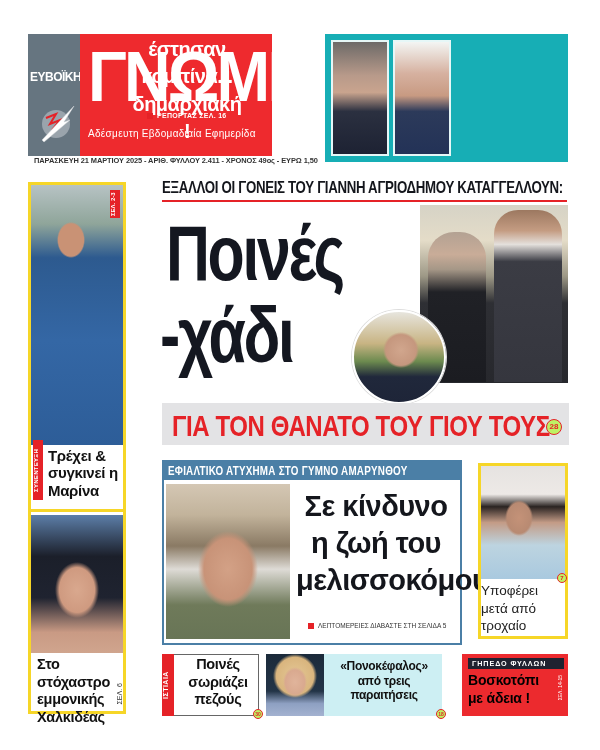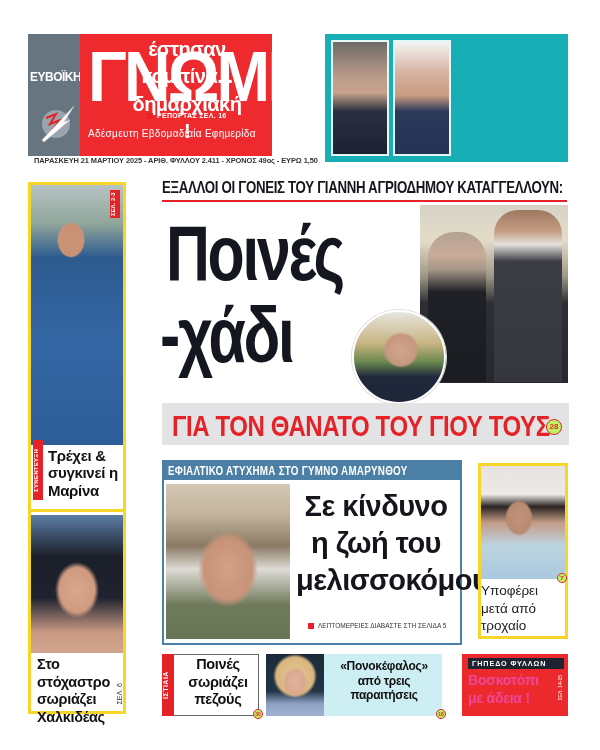--- a/index.html
+++ b/index.html
@@ -86,21 +86,21 @@
   #head-photo { left: 266px; top: 654px; width: 58px; height: 62px; background:
      radial-gradient(ellipse 12px 15px at 29px 28px, #e0b49b 0%, #d9a98f 80%, transparent 100%),
      radial-gradient(ellipse 22px 22px at 29px 22px, #e4c795 0%, #d9b57e 85%, transparent 100%),
      linear-gradient(180deg, #1b2a3a 0%, #233447 60%, #8ea0c2 80%, #a3b2d0 100%); }
   #head-headline { left: 328px; top: 659px; width: 112px; font-size: 12px; font-weight: bold; line-height: 1.22; text-align: center; letter-spacing: -0.3px; }
   #head-badge { left: 436px; top: 709px; width: 10px; height: 10px; font-size: 5px; line-height: 8px; }
 
   #field-box { left: 462px; top: 654px; width: 106px; height: 62px; background: #ec2a2e; }
   #field-kicker-bar { left: 468px; top: 658px; width: 96px; height: 11px; background: #1f2230; }
   #field-kicker { left: 472px; top: 659px; color: #fff; font-size: 8px; font-weight: bold; letter-spacing: 1px; white-space: nowrap; transform: scaleX(0.9); transform-origin: left top; }
-  #field-headline { left: 468px; top: 672px; width: 86px; color: #ec4899; font-size: 14px; font-weight: bold; line-height: 1.28; letter-spacing: -0.2px; }
+  #field-headline { left: 468px; top: 672px; width: 86px; color: #000000; font-size: 14px; font-weight: bold; line-height: 1.28; letter-spacing: -0.2px; }
   #field-sel { left: 557px; top: 675px; color: #fff; font-size: 5px; writing-mode: vertical-rl; transform: rotate(180deg); }
 </style>
 </head>
 <body>
 
 <div id="masthead-left" class="abs"></div>
 <div id="masthead-region" class="abs">ΕΥΒΟΪΚΗ</div>
 <svg id="masthead-logo-icon" class="abs" viewBox="0 0 44 44">
   <circle cx="22" cy="24" r="14" fill="#9aa4ac"></circle>
   <path d="M12 18 L22 14 L16 24 L26 20 L18 30" stroke="#e52227" stroke-width="2" fill="none"></path>
@@ -119,21 +119,21 @@
 <div id="teal-ref" class="abs"><span class="red-square"></span><span>ΡΕΠΟΡΤΑΖ ΣΕΛ. 16</span></div>
 
 <div id="marina-box" class="abs"></div>
 <div id="marina-photo" class="abs"></div>
 <div id="marina-sel" class="abs">ΣΕΛ. 2-3</div>
 <div id="marina-tag" class="abs">ΣΥΝΕΝΤΕΥΞΗ</div>
 <div id="marina-headline" class="abs">Τρέχει &amp; συγκινεί η Μαρίνα</div>
 
 <div id="halk-box" class="abs"></div>
 <div id="halk-photo" class="abs"></div>
-<div id="halk-headline" class="abs">Στο στόχαστρο σωριάζει Χαλκιδέας</div>
+<div id="halk-headline" class="abs">Στο στόχαστρο εμμονικής Χαλκιδέας</div>
 <div id="halk-sel" class="abs">ΣΕΛ. 6</div>
 
 <div id="kicker" class="abs">ΕΞΑΛΛΟΙ ΟΙ ΓΟΝΕΙΣ ΤΟΥ ΓΙΑΝΝΗ ΑΓΡΙΟΔΗΜΟΥ ΚΑΤΑΓΓΕΛΛΟΥΝ:</div>
 <div id="kicker-rule" class="abs"></div>
 <div id="main-photo" class="abs"></div>
 <div id="main-photo-mother" class="abs"></div>
 <div id="main-photo-father" class="abs"></div>
 <div id="headline-line1" class="abs">Ποινές</div>
 <div id="headline-line2" class="abs">-χάδι</div>
 <div id="son-photo" class="abs"></div>

